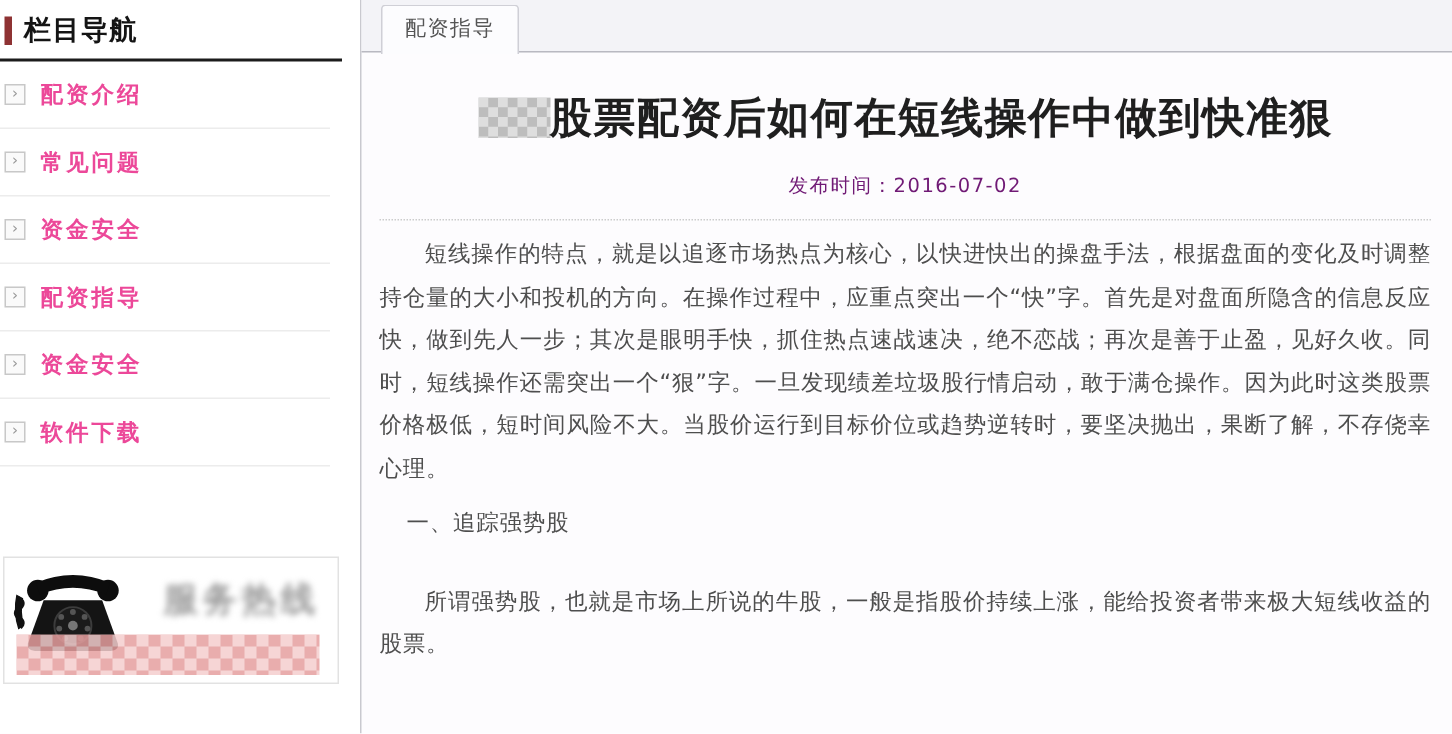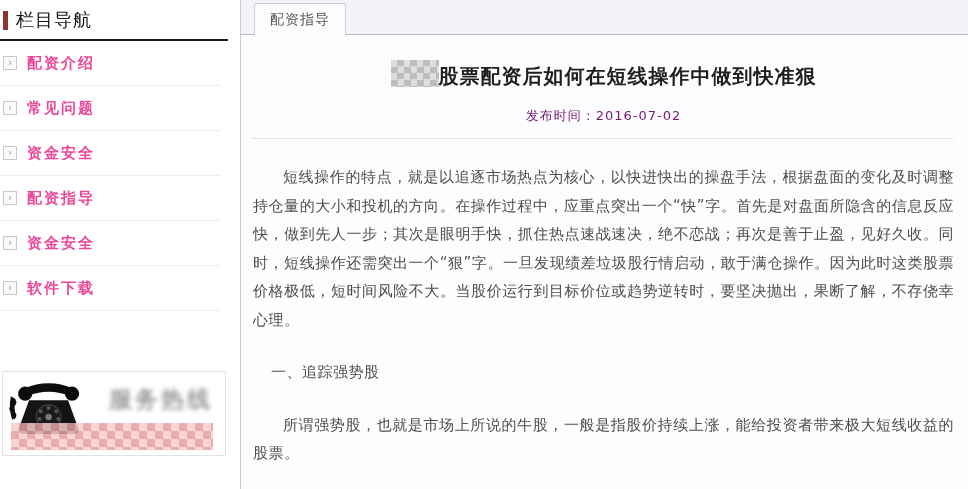--- a/index.html
+++ b/index.html
@@ -11,21 +11,21 @@
   }
 
   
   .sidebar { position: absolute; left: 0; top: 0; width: 228px; background: #fff; }
   .sb-header {
     display: flex; align-items: center;
     padding: 8px 0 7px 3px;
     border-bottom: 2px solid #1c1c1c;
   }
   .accent-bar { width: 5px; height: 19px; background: var(--accent, #8e3233); margin-right: 8px; }
-  .sb-title { font-size: 18px; font-weight: normal; color: #141414; letter-spacing: 1px; }
+  .sb-title { font-size: 18px; font-weight: bold; color: #141414; letter-spacing: 1px; }
   .sb-item {
     height: 45px; display: flex; align-items: center;
     border-bottom: 1px solid #ececec; padding-left: 3px; cursor: pointer;
     width: 220px;
   }
   .arrow-box {
     width: 14px; height: 14px; border: 1px solid #c8c8c8; background: #fafafa;
     color: #9a9a9a; font-size: 10px; line-height: 12px; text-align: center;
     margin-right: 10px; flex: 0 0 auto;
   }
@@ -60,29 +60,29 @@
   .tab {
     position: absolute; left: 13px; top: 3px; height: 33px;
     background: #fcfcfe; border: 1px solid #cfcfd6; border-bottom: none;
     border-radius: 3px 3px 0 0; padding: 0 15px; line-height: 31px;
     font-size: 14px; color: #555; cursor: pointer; z-index: 2;
     letter-spacing: 1px;
   }
   .article { padding: 0 14px 10px 12px; }
   .article-title {
     margin-top: 25px; text-align: center;
-    font-size: 20px; font-weight: bold; color: #1f1f1f; letter-spacing: 1px;
+    font-size: 28px; font-weight: bold; color: #1f1f1f; letter-spacing: 1px;
   }
   .pubdate {
     text-align: center; color: #701a75; font-size: 13px;
     margin-top: 17px; padding-bottom: 13px; border-bottom: 1px dotted #cccccc;
     letter-spacing: 1px;
   }
   .para {
-    margin-top: 24px; font-size: 15px; color: #4e4e4e;
+    margin-top: 8px; font-size: 15px; color: #4e4e4e;
     line-height: 28.5px; text-align: justify; text-indent: 2em;
     letter-spacing: .5px;
   }
   .para.heading { text-indent: 1.2em; }
   .para.loose { margin-top: 24px; }
 
   .mosaic {
     display: inline-block; vertical-align: -4px;
     background: repeating-conic-gradient(#bdbdbd 0% 25%, #dedede 0% 50%) 0 0/13px 13px;
   }

